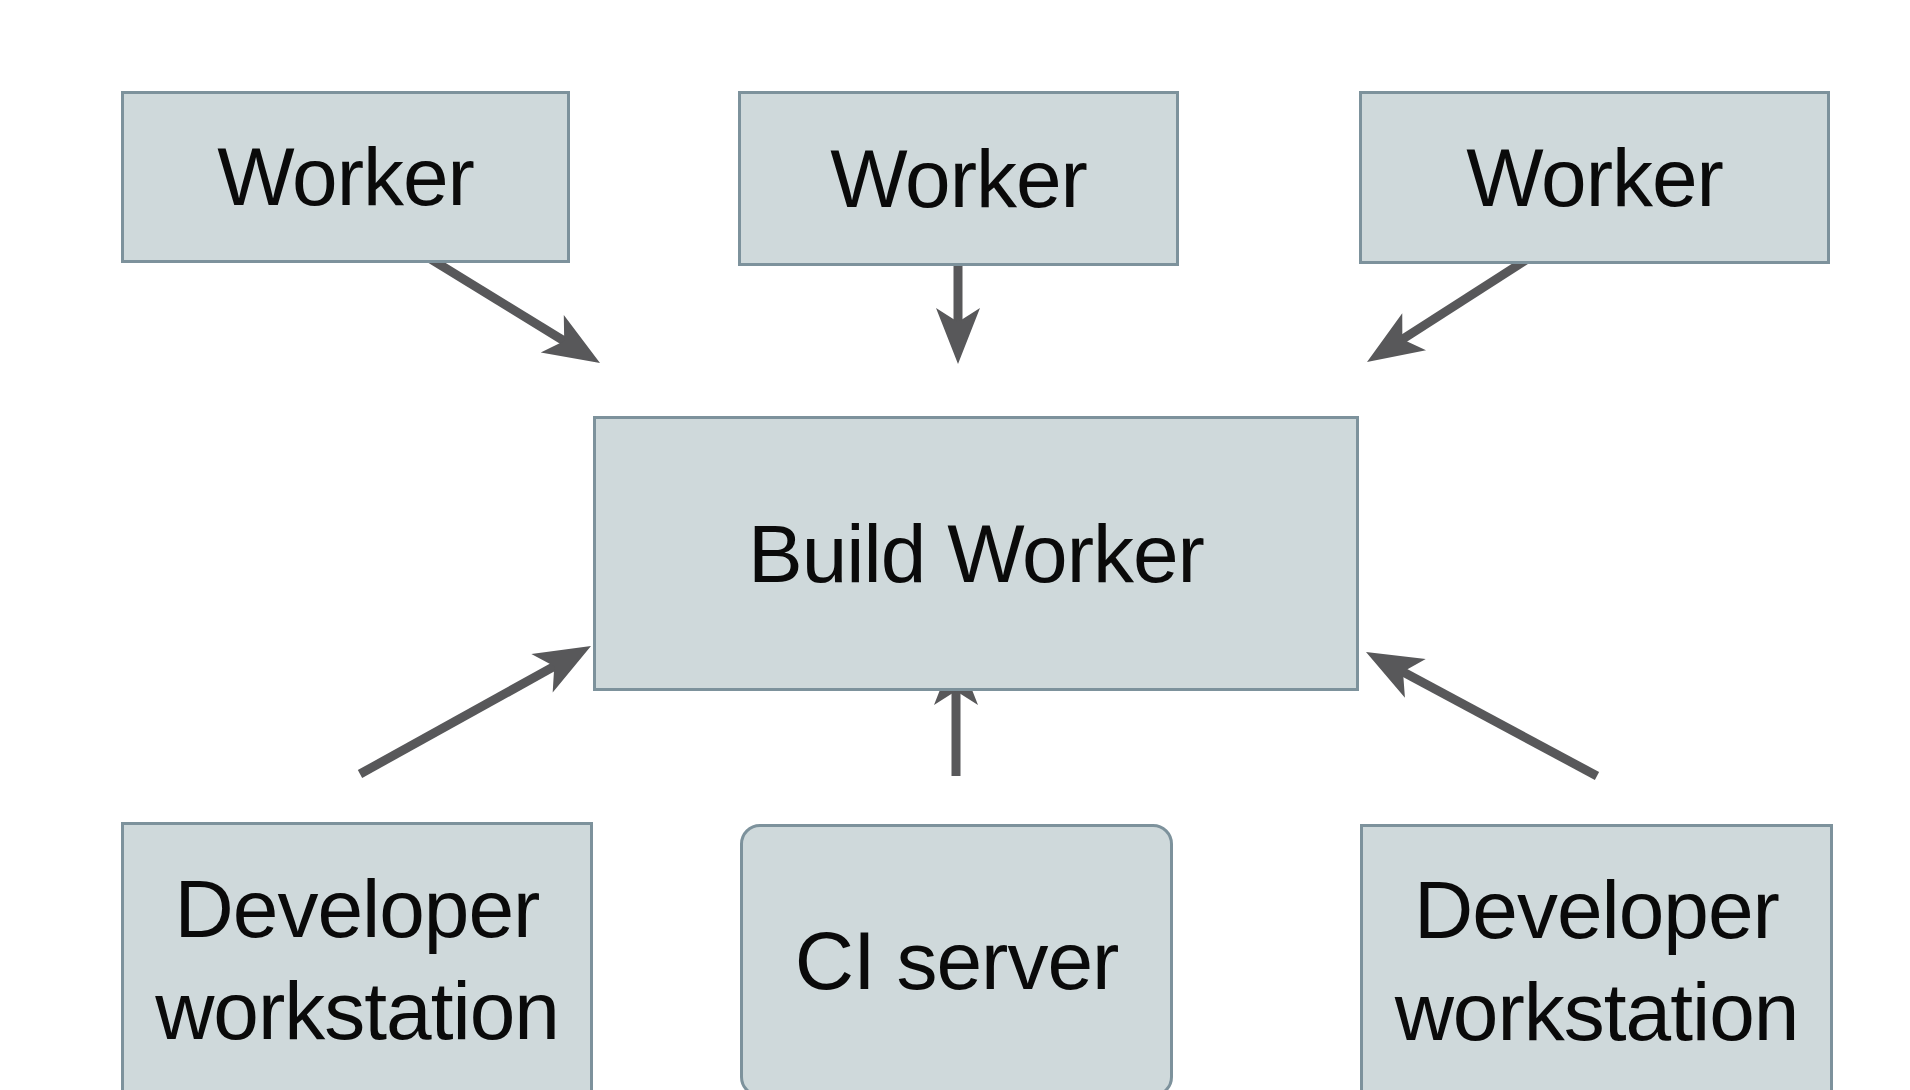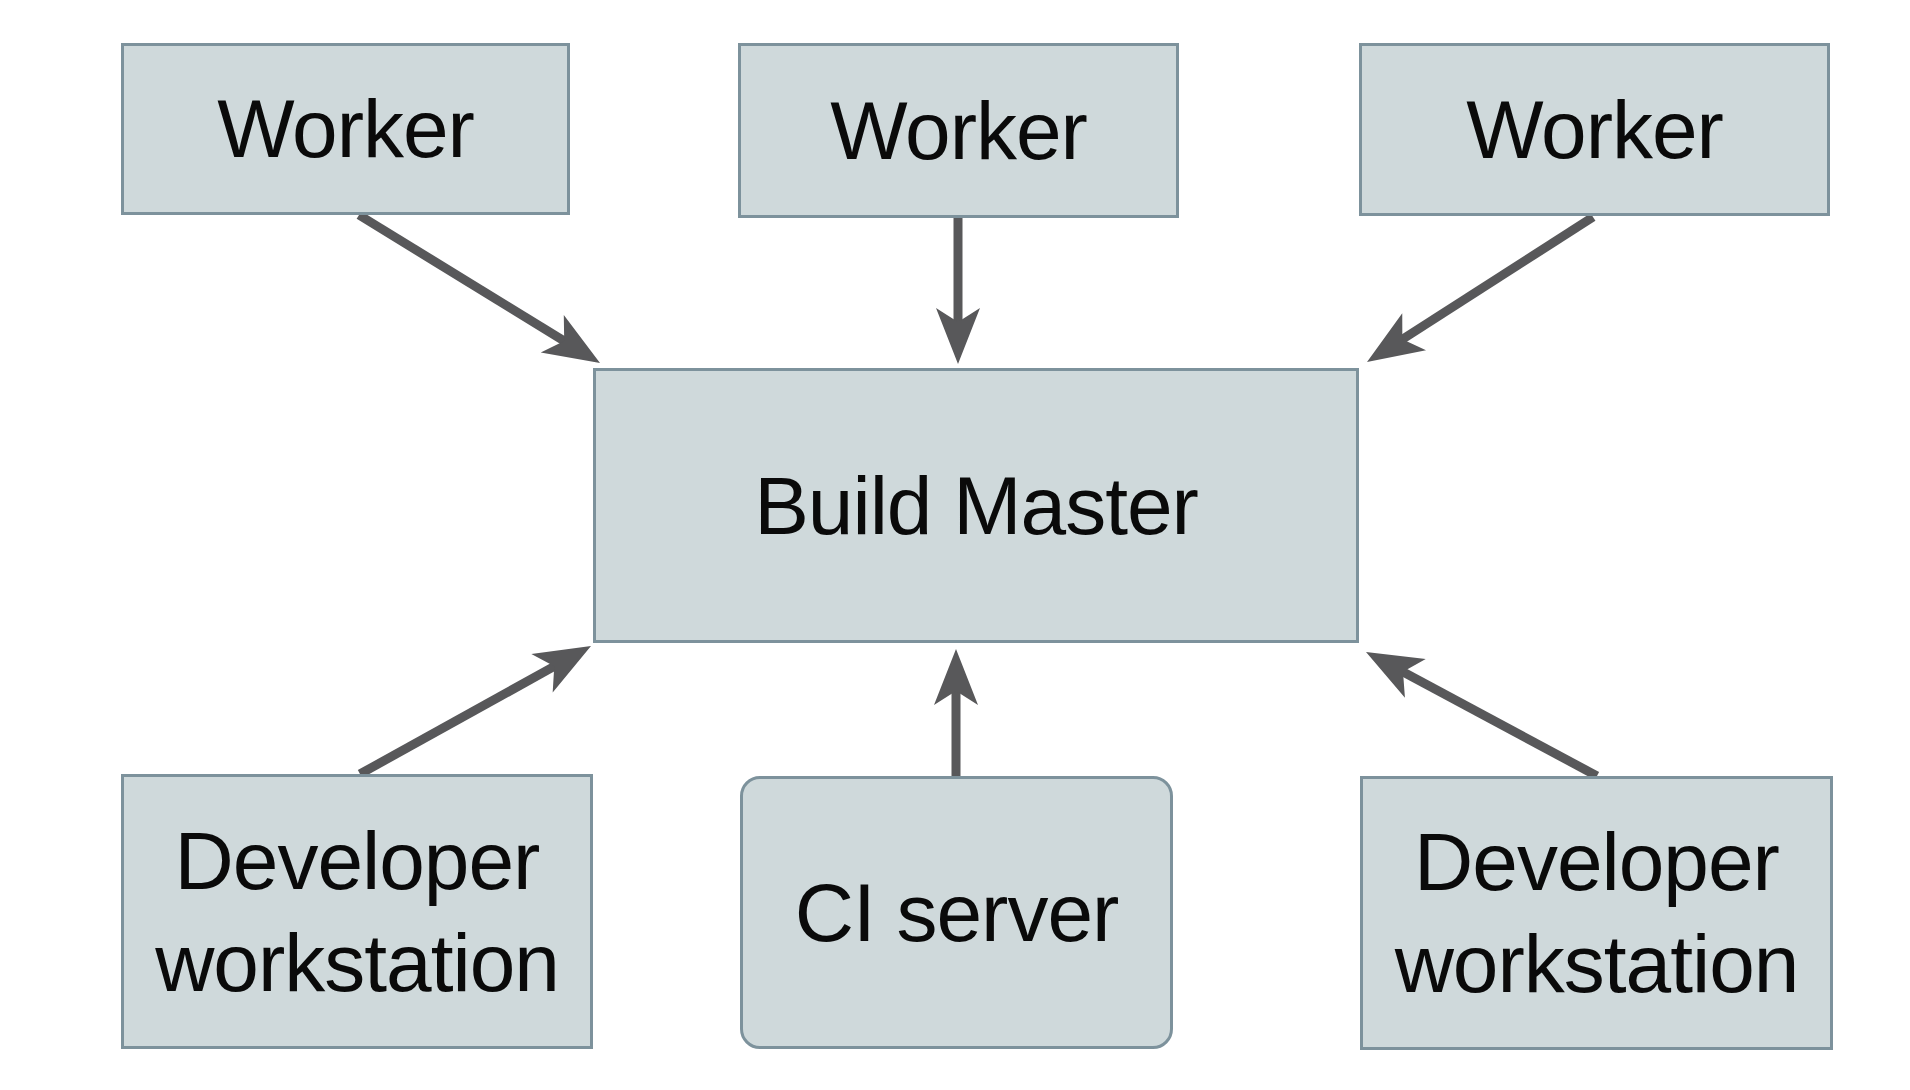--- a/index.html
+++ b/index.html
@@ -30,20 +30,21 @@
     border: 3px solid #7d929c;
     display: flex;
     align-items: center;
     justify-content: center;
     text-align: center;
     color: #0a0a0a;
     font-size: 82px;
     line-height: 1.24;
     letter-spacing: -1px;
     white-space: pre-line;
+    margin-top: 48px;
   }
   .node .label {
     display: block;
     width: 100%;
   }
 </style>
 </head>
 <body>
 
 <div class="canvas" style="background: rgb(255, 255, 255);">
@@ -71,21 +72,21 @@
 
   <div class="node" style="left: 738px; top: 43px; width: 441px; height: 175px; background: rgb(207, 217, 219); border-color: rgb(125, 146, 156); color: rgb(10, 10, 10);">
     <span class="label">Worker</span>
   </div>
 
   <div class="node" style="left: 1359px; top: 43px; width: 471px; height: 173px; background: rgb(207, 217, 219); border-color: rgb(125, 146, 156); color: rgb(10, 10, 10);">
     <span class="label">Worker</span>
   </div>
 
   <div class="node" style="left: 593px; top: 368px; width: 766px; height: 275px; background: rgb(207, 217, 219); border-color: rgb(125, 146, 156); color: rgb(10, 10, 10);">
-    <span class="label">Build Master</span>
+    <span class="label">Build Worker</span>
   </div>
 
   <div class="node" style="left: 121px; top: 774px; width: 472px; height: 275px; background: rgb(207, 217, 219); border-color: rgb(125, 146, 156); color: rgb(10, 10, 10);">
     <span class="label"><span>Developer</span><br><span>workstation</span></span>
   </div>
 
   <div class="node" style="left: 740px; top: 776px; width: 433px; height: 273px; background: rgb(207, 217, 219); border-color: rgb(125, 146, 156); color: rgb(10, 10, 10); border-radius: 20px;">
     <span class="label">CI server</span>
   </div>
 

